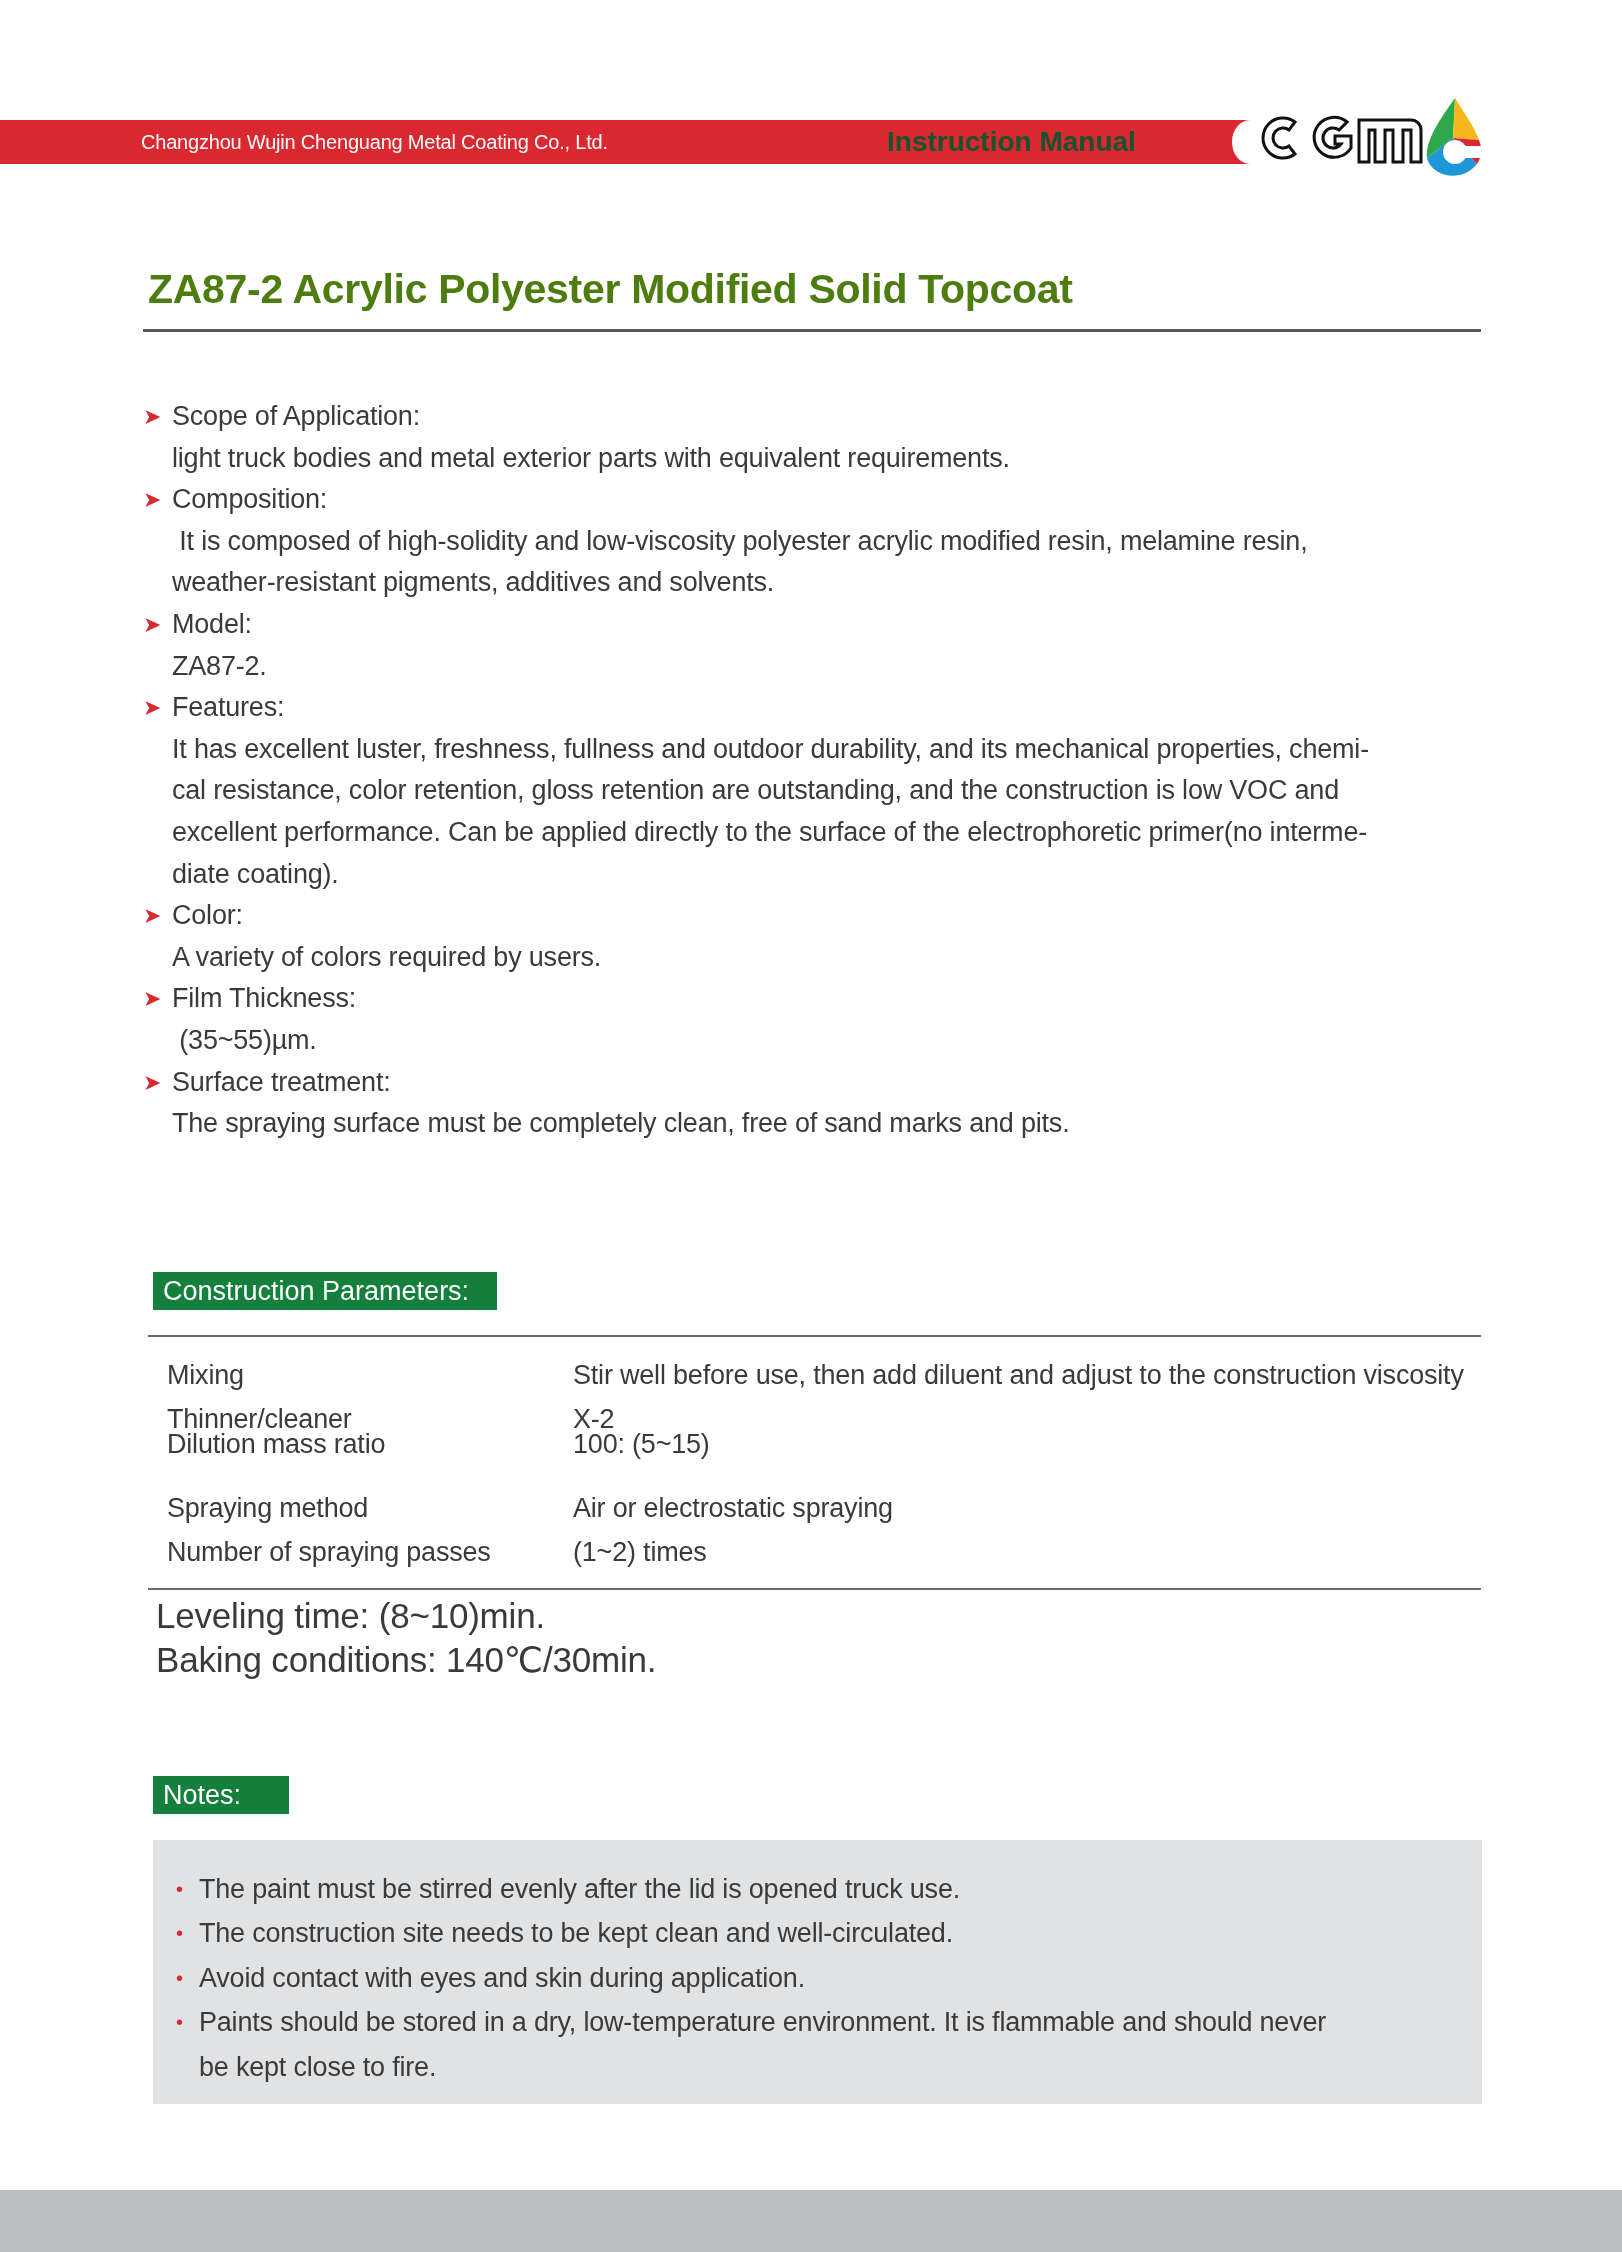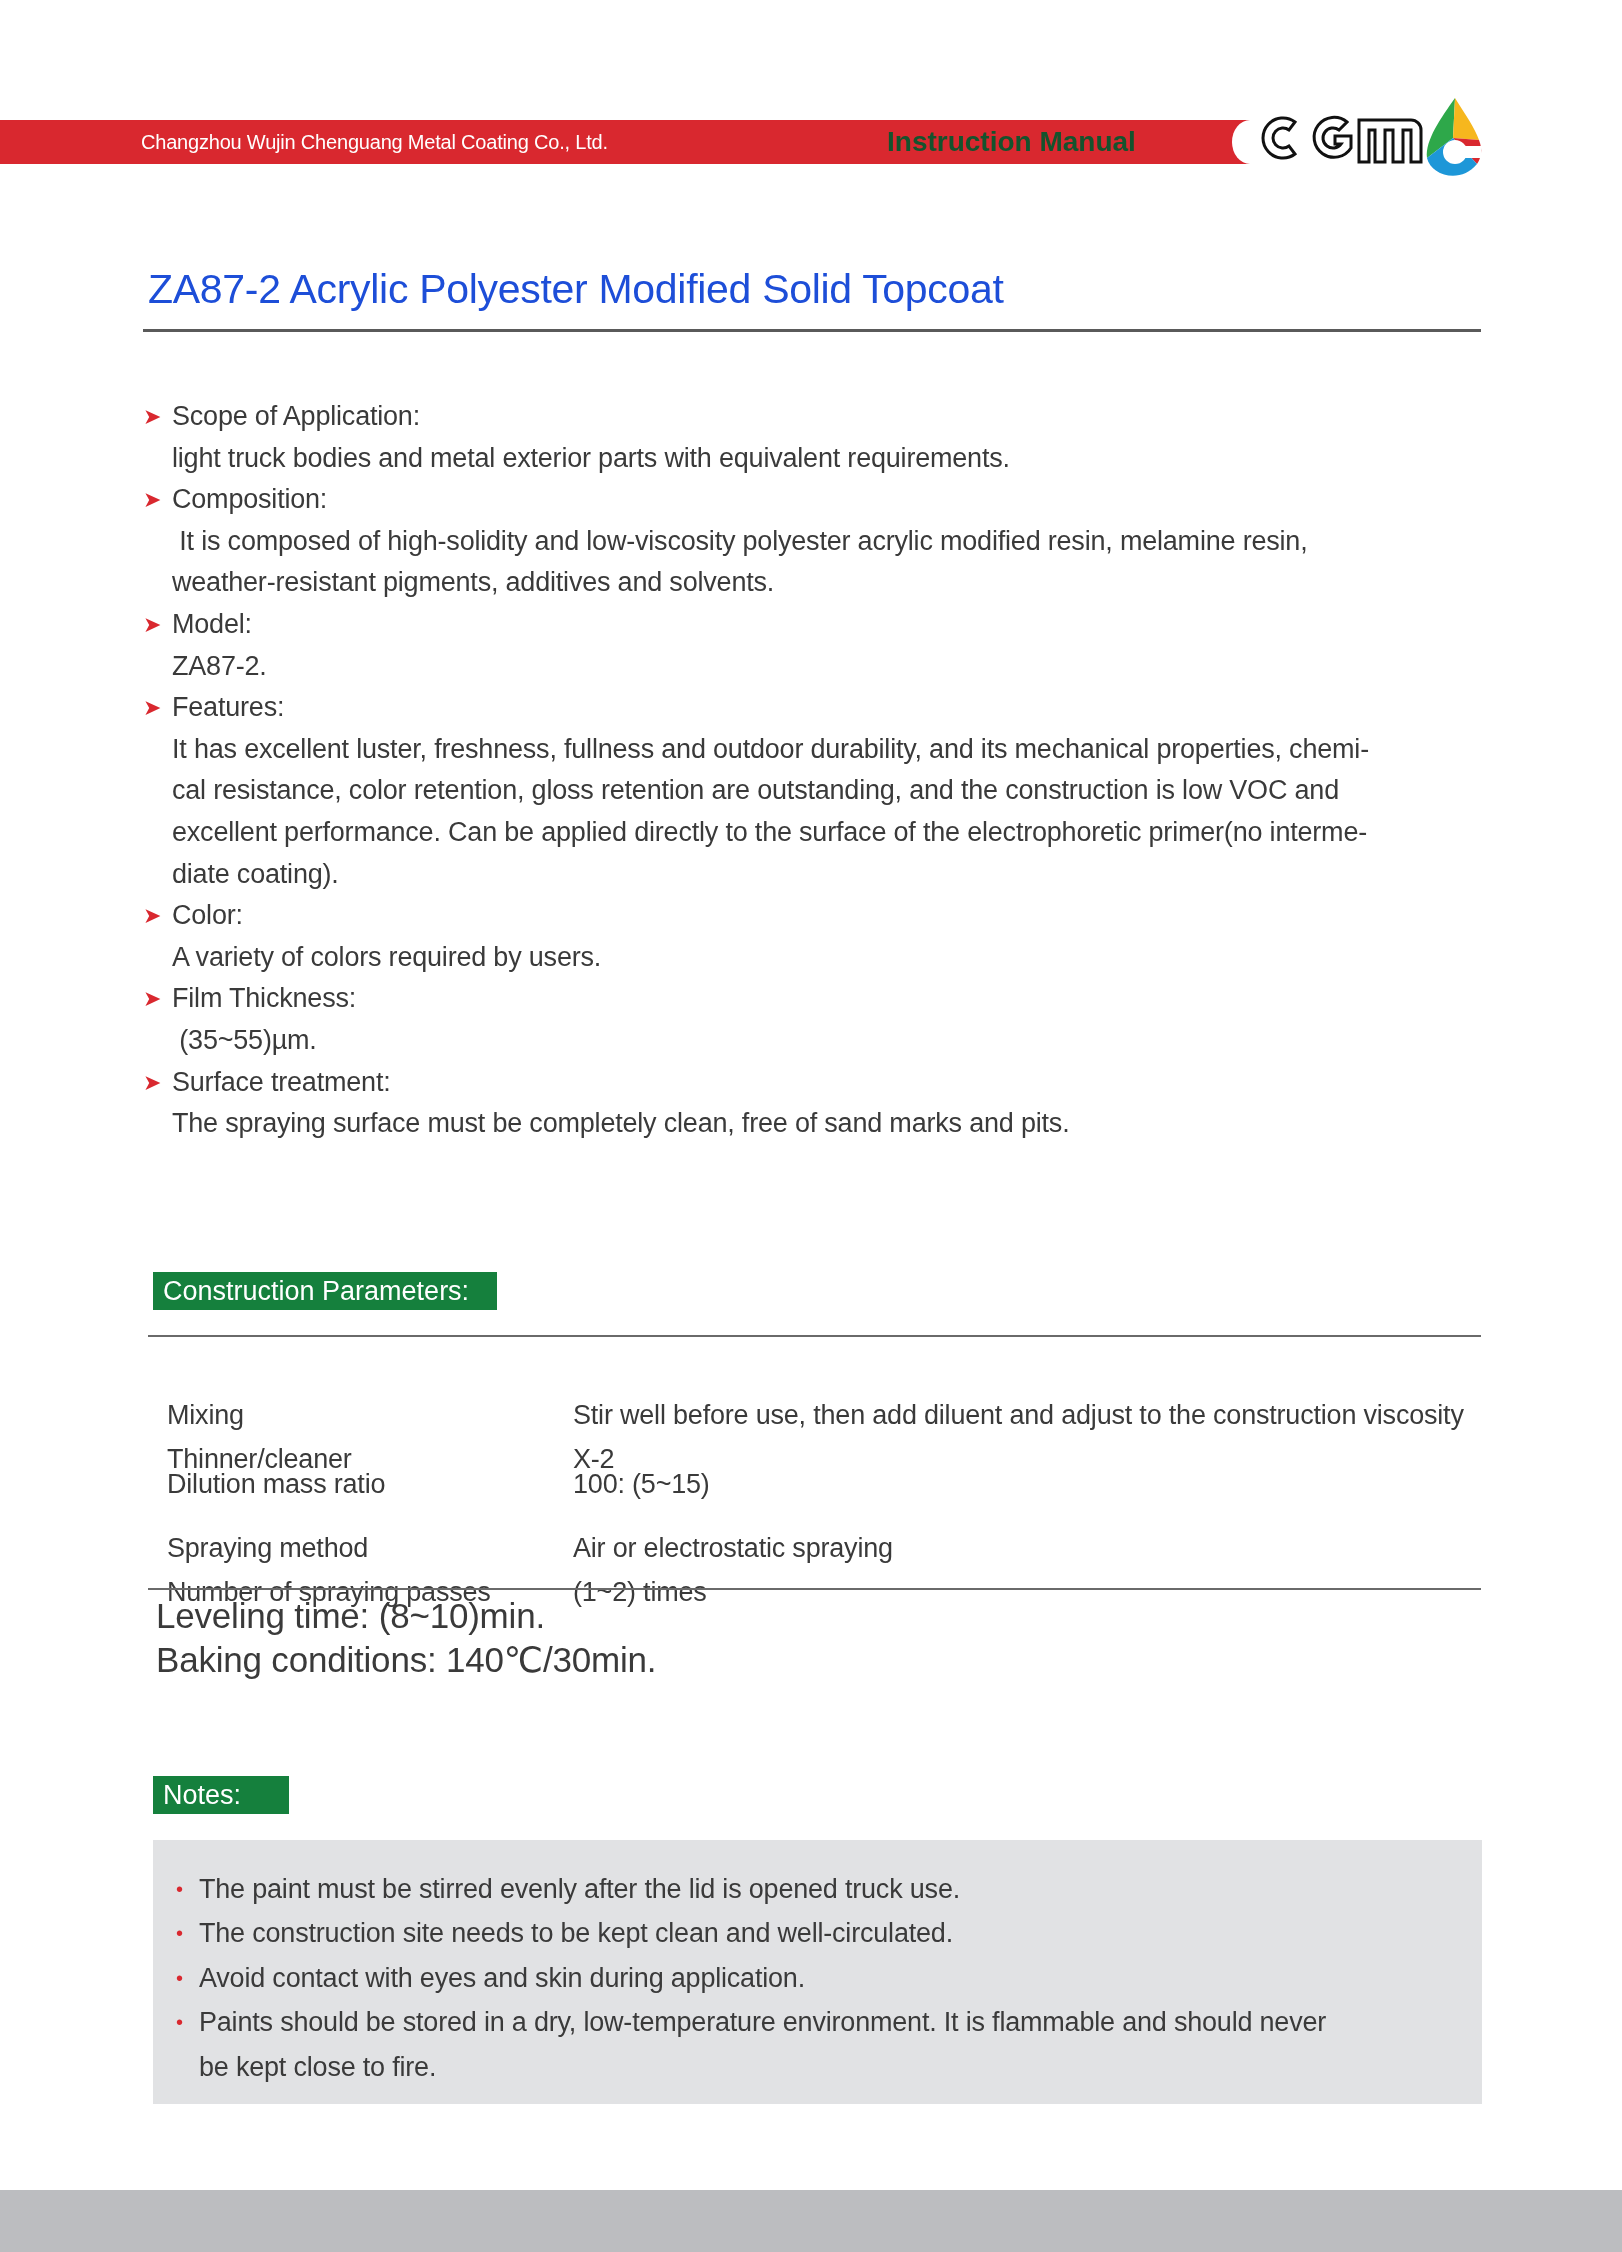--- a/index.html
+++ b/index.html
@@ -4,30 +4,30 @@
 <style>
   html, body { margin:0; padding:0; }
   body { width:1622px; height:2252px; position:relative; background:#ffffff; overflow:hidden;
          font-family:"Liberation Sans","DejaVu Sans",sans-serif; color:#3a3a3a; }
   .abs { position:absolute; }
   .header-bar { left:0; top:120px; width:1250px; height:44px; background:#d9282f; }
   .header-bar-cap { left:1232px; top:120px; width:36px; height:44px; background:#ffffff; border-radius:50% 0 0 50% / 50% 0 0 50%; }
   .company { left:141px; top:120px; height:44px; line-height:44px; color:#fff; font-size:20px; letter-spacing:-0.2px; }
   .manual { left:887px; top:120px; height:44px; line-height:44px; color:#14532d; font-size:28px; font-weight:bold; }
   .logo { left:1255px; top:92px; width:232px; height:92px; }
-  .title { left:148px; top:266px; font-size:41px; font-weight:normal; color:#1d4ed8; letter-spacing:-0.3px; white-space:nowrap; }
+  .title { left:148px; top:266px; font-size:41px; font-weight:bold; color:#4d7c0f; letter-spacing:-0.3px; white-space:nowrap; }
   .title-rule { left:143px; top:329px; width:1338px; height:3px; background:#5a5a5a; }
   .body { left:143px; top:396px; width:1345px; }
   .line { height:41.6px; line-height:41.6px; font-size:27px; white-space:nowrap; position:relative; letter-spacing:-0.2px; }
   .line.txt { padding-left:29px; }
   .bullet-line { padding-left:29px; }
   .arrow { position:absolute; left:0; top:0; color:#d9282f; font-size:22px; }
   .section-label { background:#15803d; color:#fff; font-size:27px; line-height:38px; height:38px; padding:0 10px; box-sizing:border-box; white-space:nowrap; }
   .rule { height:2px; background:#6a6a6a; }
-  .param-row { position:absolute; left:167px; height:44px; line-height:44px; font-size:27px; width:1320px; white-space:nowrap; letter-spacing:-0.2px;margin-top:40px; }
+  .param-row { position:absolute; left:167px; height:44px; line-height:44px; font-size:27px; width:1320px; white-space:nowrap; letter-spacing:-0.2px; }
   .param-row .k { position:absolute; left:0; }
   .param-row .v { position:absolute; left:406px; }
   .after { left:156px; font-size:35px; line-height:44px; white-space:nowrap; letter-spacing:-0.2px; }
   .notes-box { left:153px; top:1840px; width:1329px; height:264px; background:#e1e2e4; }
   .note { position:absolute; left:46px; font-size:27px; line-height:44.5px; white-space:nowrap; letter-spacing:-0.2px; }
   .note .dot { position:absolute; left:-23px; top:0; color:#d9282f; font-size:20px; }
   .footer { left:0; top:2190px; width:1622px; height:62px; background:#bcbdc0; }
 </style>
 </head>
 <body>

